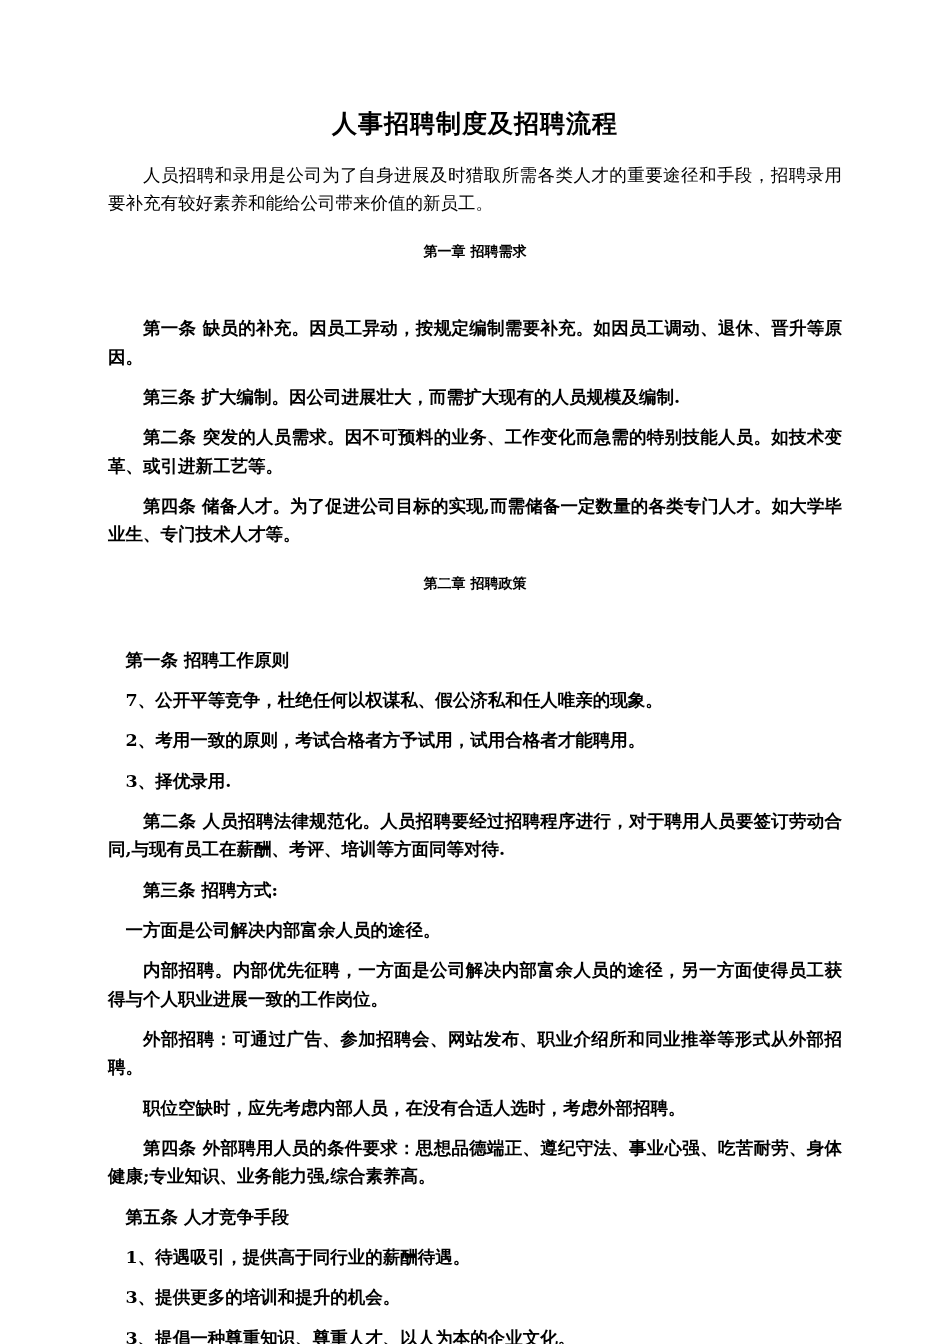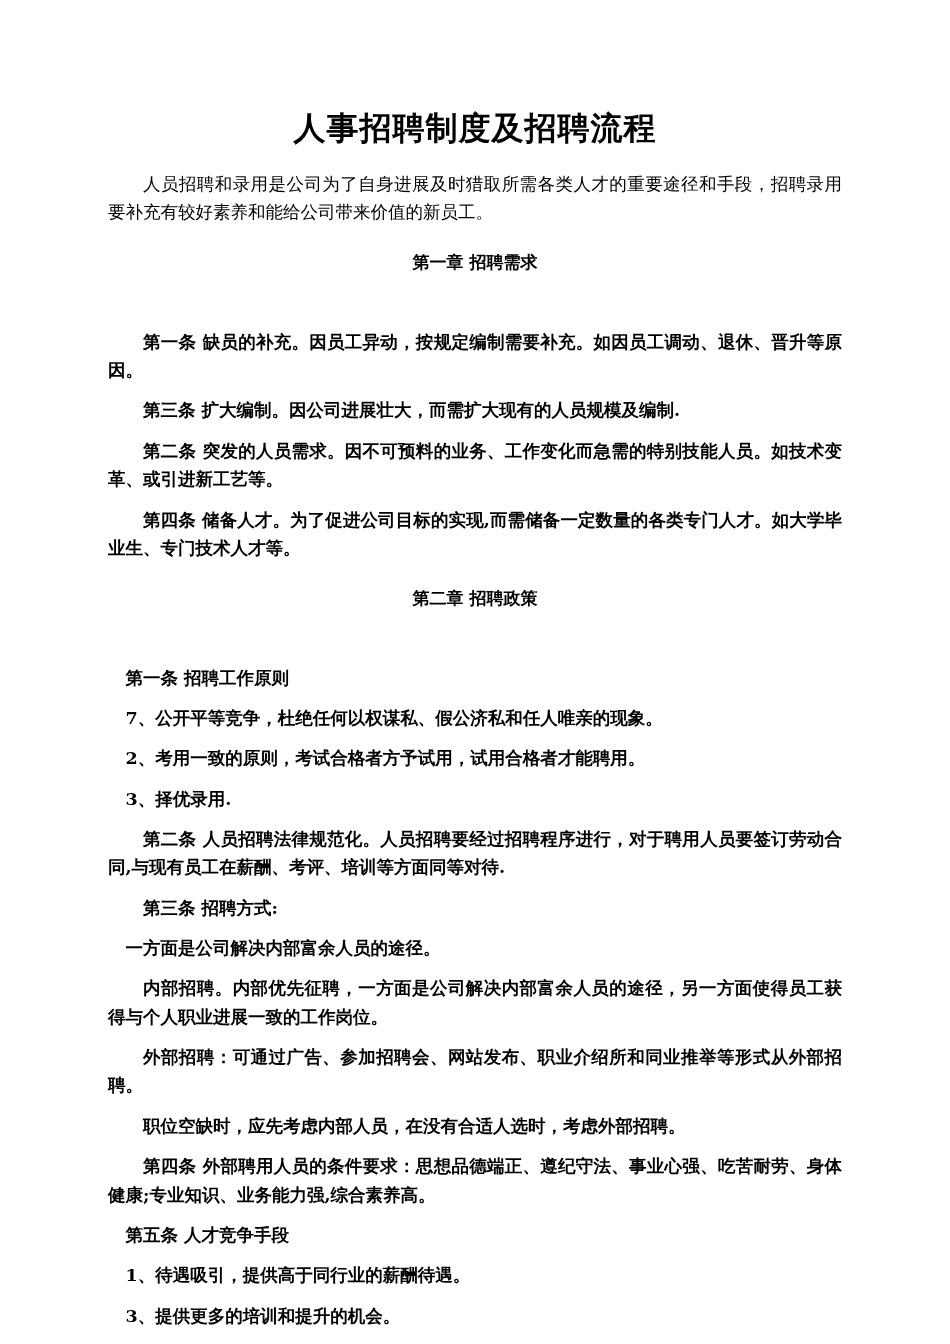--- a/index.html
+++ b/index.html
@@ -16,42 +16,42 @@
   .page {
     box-sizing: border-box;
     width: 950px;
     height: 1344px;
     padding: 108px 96px 60px 96px;
     background: #ffffff;
     position: relative;
   }
   .doc-title {
     text-align: center;
-    font-size: 32px;
+    font-size: 25px;
     font-weight: bold;
     letter-spacing: 1px;
     margin: 0 0 20px 0;
     line-height: 1.3;
   }
   p.body-text {
     margin: 12px;
     font-size: 17.5px;
     line-height: 1.62;
     text-align: justify;
     text-justify: inter-ideograph;
   }
   p.indent2 {
     text-indent: 2em;
   }
   p.indent1 {
     text-indent: 1em;
   }
   .chapter-heading {
     text-align: center;
-    font-size: 17px;
+    font-size: 14px;
     font-weight: bold;
     margin: 24px 0 0 0;
     line-height: 1.5;
   }
   .gap-after-heading {
     height: 40px;
   }
   .section-block {
     margin-top: 0;
     font-weight: bold;

